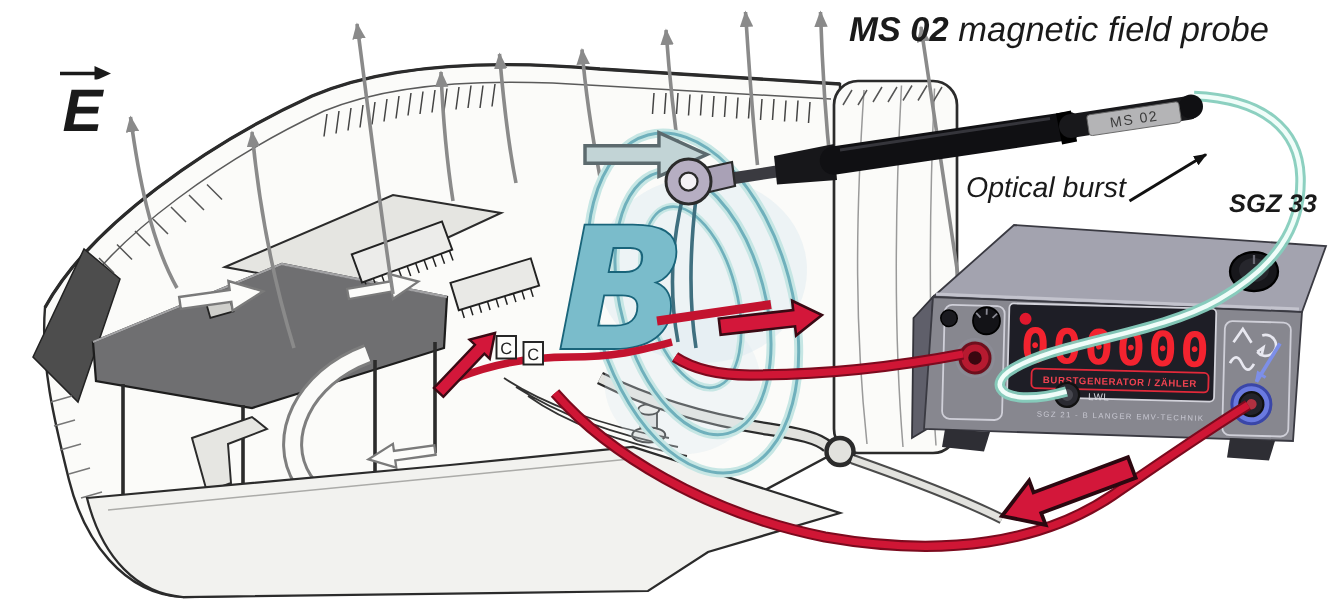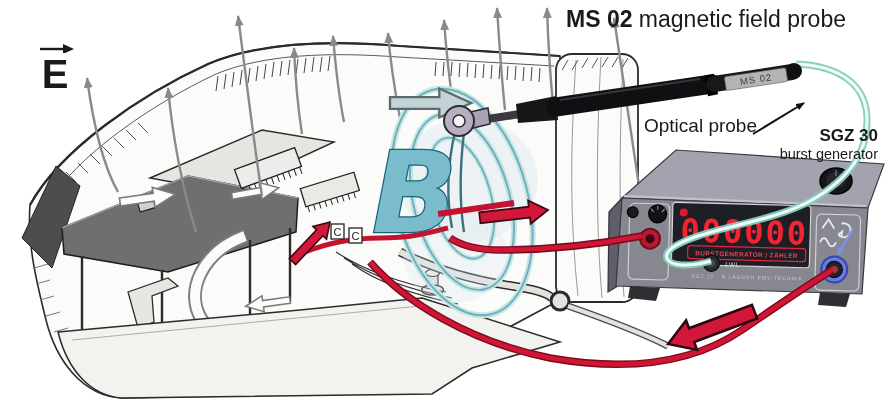--- a/index.html
+++ b/index.html
@@ -1,19 +1,19 @@
 <!DOCTYPE html>
 <html><head>
 <meta charset="utf-8">
 <style>
   html,body{margin:0;padding:0;background:#fff;}
   .stage{position:relative;width:886px;height:402px;background:#ffffff;overflow:hidden;
          font-family:"Liberation Sans",sans-serif;color:#1a1a1a;}
   .stage svg.art{position:absolute;left:0;top:0;}
-  .lbl{position:absolute;line-height:1.05;}
+  .lbl{position:absolute;line-height:1.05;font-style:italic;}
   #label-e{left:36px;top:42px;text-align:center;}
   #label-e .vec{display:block;margin:0 auto 0 2px;}
   #label-e .glyph{font-size:40px;font-weight:700;letter-spacing:0;}
   #label-heading{left:566px;top:7px;font-size:23px;white-space:nowrap;}
   #label-heading b{font-weight:700;}
   #label-fibre{left:644px;top:116px;font-size:19px;white-space:nowrap;}
   #label-sgz{left:700px;top:127px;width:178px;text-align:right;}
   #label-sgz .name{font-size:17px;font-weight:700;}
   #label-sgz .type{font-size:14.5px;margin-top:2px;}
   #label-burst{left:722px;top:338px;font-size:19px;white-space:nowrap;}
@@ -245,20 +245,19 @@
       <line x1="2" y1="7" x2="27" y2="7" stroke="#1a1a1a" stroke-width="2.4"></line>
       <polygon points="25,2 36,7 25,12" fill="#1a1a1a"></polygon>
     </svg>
     <span class="glyph">E</span>
   </div>
 
   <div class="lbl" id="label-heading">
     <b>MS 02</b><span> magnetic field probe</span>
   </div>
 
-  <div class="lbl" id="label-fibre">Optical probe</div>
+  <div class="lbl" id="label-fibre">Optical burst</div>
 
   <div class="lbl" id="label-sgz">
-    <div class="name">SGZ 30</div>
-    <div class="type">burst generator</div>
+    <div class="name">SGZ 33</div>
   </div>
 
 </div>
 
 </body></html>

